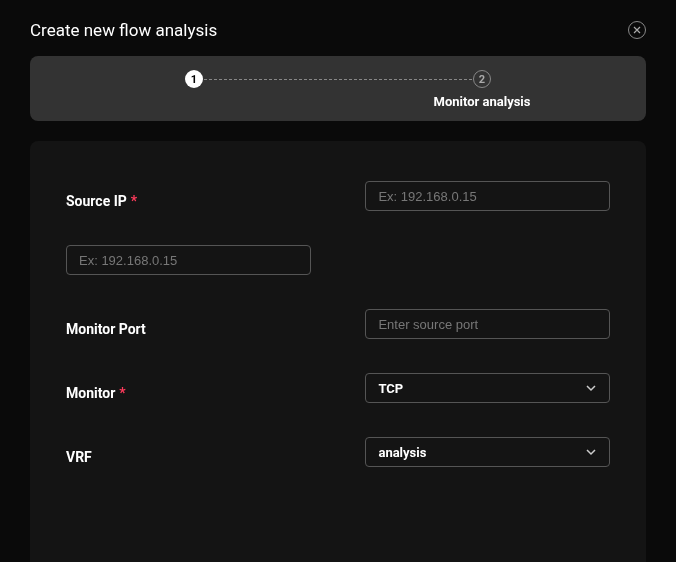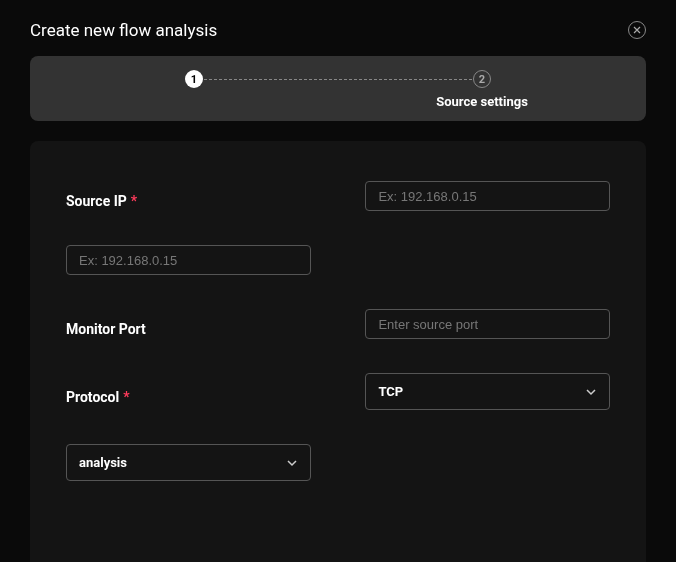--- a/index.html
+++ b/index.html
@@ -119,21 +119,21 @@
       padding: 0 12px;
       color: #fff;
       font-size: 13px;
       outline: none;
     }
     .form-input::placeholder {
       color: #777;
     }
     .form-select {
       width: 245px;
-      height: 37px;
+      height: 30px;
       background: transparent;
       border: 1px solid #555;
       border-radius: 4px;
       padding: 0 12px;
       color: #fff;
       font-size: 13px;
       font-weight: 700;
       display: flex;
       align-items: center;
       justify-content: space-between;
@@ -161,21 +161,21 @@
     </div>
   </div>
 
   <div class="stepper">
     <div class="step active">
       <div class="step-circle">1</div>
       <div class="connector"></div>
     </div>
     <div class="step inactive">
       <div class="step-circle">2</div>
-      <div class="step-label">Source settings</div>
+      <div class="step-label">Monitor analysis</div>
     </div>
   </div>
 
   <div class="form-panel">
 
     <div class="form-row">
       <div class="form-label">
         <span>Source IP</span><span class="required">*</span>
       </div>
       <input class="form-input" placeholder="Ex: 192.168.0.15" style="">
@@ -188,33 +188,36 @@
     <div class="form-row">
       <div class="form-label">
         <span>Monitor Port</span>
       </div>
       <input class="form-input" placeholder="Enter source port" style="">
     </div>
 
 
     <div class="form-row">
       <div class="form-label">
-        <span>Protocol</span><span class="required">*</span>
+        <span>Monitor</span><span class="required">*</span>
       </div>
       <div class="form-select">
         <span>TCP</span>
         <span class="chevron">
           <svg width="12" height="8" viewBox="0 0 12 8">
               <path d="M2 2 L6 6 L10 2" stroke="#ccc" stroke-width="1.5" fill="none"></path>
             </svg>
         </span>
       </div>
     </div>
 
     <div class="form-row">
+      <div class="form-label">
+        <span>VRF</span>
+      </div>
       <div class="form-select">
         <span>analysis</span>
         <span class="chevron">
           <svg width="12" height="8" viewBox="0 0 12 8">
               <path d="M2 2 L6 6 L10 2" stroke="#ccc" stroke-width="1.5" fill="none"></path>
             </svg>
         </span>
       </div>
     </div>
 

